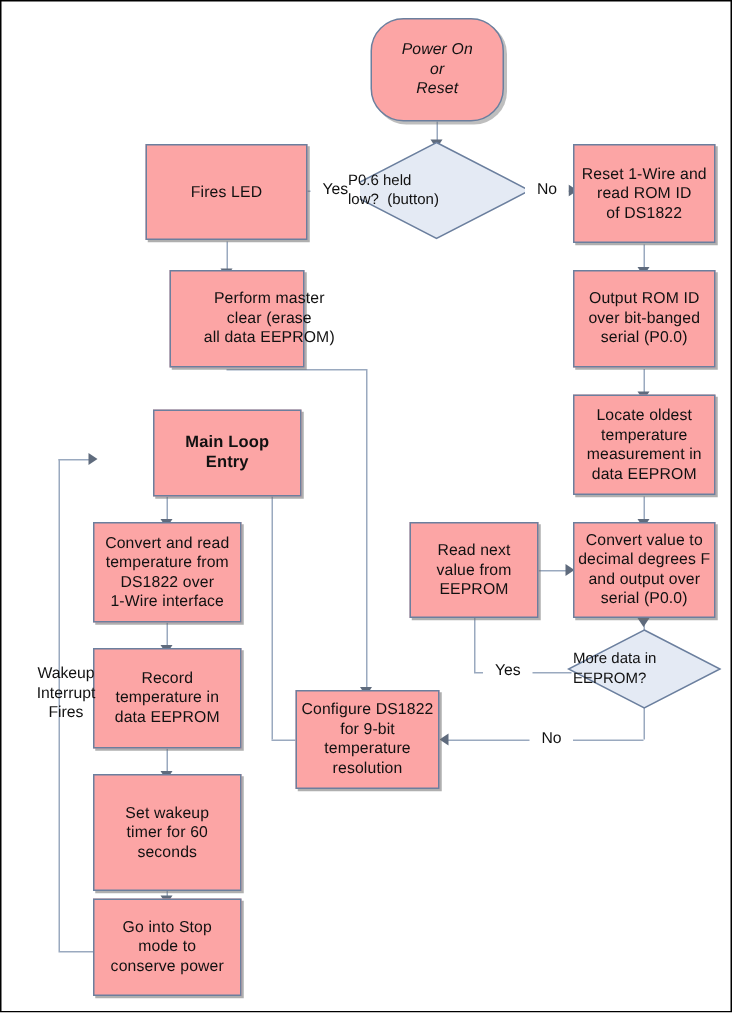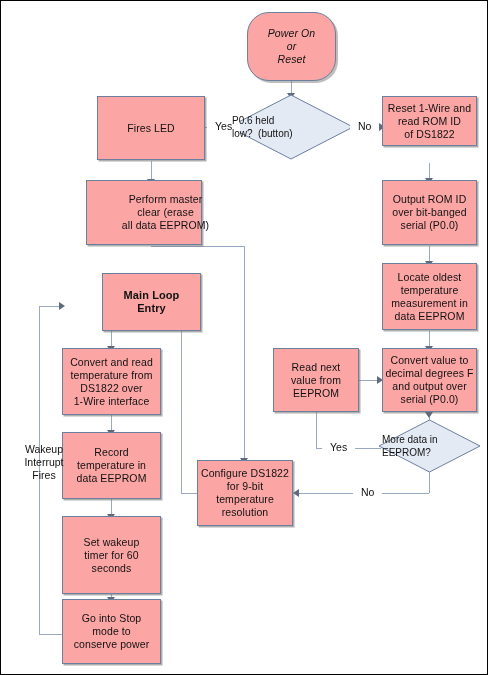--- a/index.html
+++ b/index.html
@@ -175,25 +175,25 @@
     <svg class="dshape" viewBox="0 0 126 66" preserveAspectRatio="none">
       <polygon points="63,1 125,33 63,65 1,33" fill="#e4eaf4" stroke="#6b7f9e" stroke-width="1"></polygon>
     </svg>
     <span class="dlabel">P0.6&nbsp;held<br>low?&nbsp;&nbsp;(button)</span>
   </div>
 
   <div class="node" style="left:96px;top:95px;width:108px;height:64px;">
     <span class="txt">Fires LED</span>
   </div>
 
-  <div class="node" style="left:85px;top:179px;width:116px;height:65px;padding-left:43px;">
+  <div class="node" style="left:112px;top:179px;width:90px;height:65px;padding-left:43px;">
     <span class="txt">Perform&nbsp;master<br>clear&nbsp;(erase<br>all&nbsp;data&nbsp;EEPROM)</span>
   </div>
 
-  <div class="node" style="left:381px;top:95px;width:95px;height:50px;">
+  <div class="node" style="left:381px;top:95px;width:95px;height:66px;">
     <span class="txt">Reset&nbsp;1-Wire&nbsp;and<br>read&nbsp;ROM&nbsp;ID<br>of&nbsp;DS1822</span>
   </div>
 
   <div class="node" style="left:381px;top:179px;width:95px;height:65px;">
     <span class="txt">Output&nbsp;ROM&nbsp;ID<br>over&nbsp;bit-banged<br>serial&nbsp;(P0.0)</span>
   </div>
 
   <div class="node" style="left:381px;top:262px;width:95px;height:67px;">
     <span class="txt">Locate&nbsp;oldest<br>temperature<br>measurement&nbsp;in<br>data&nbsp;EEPROM</span>
   </div>

